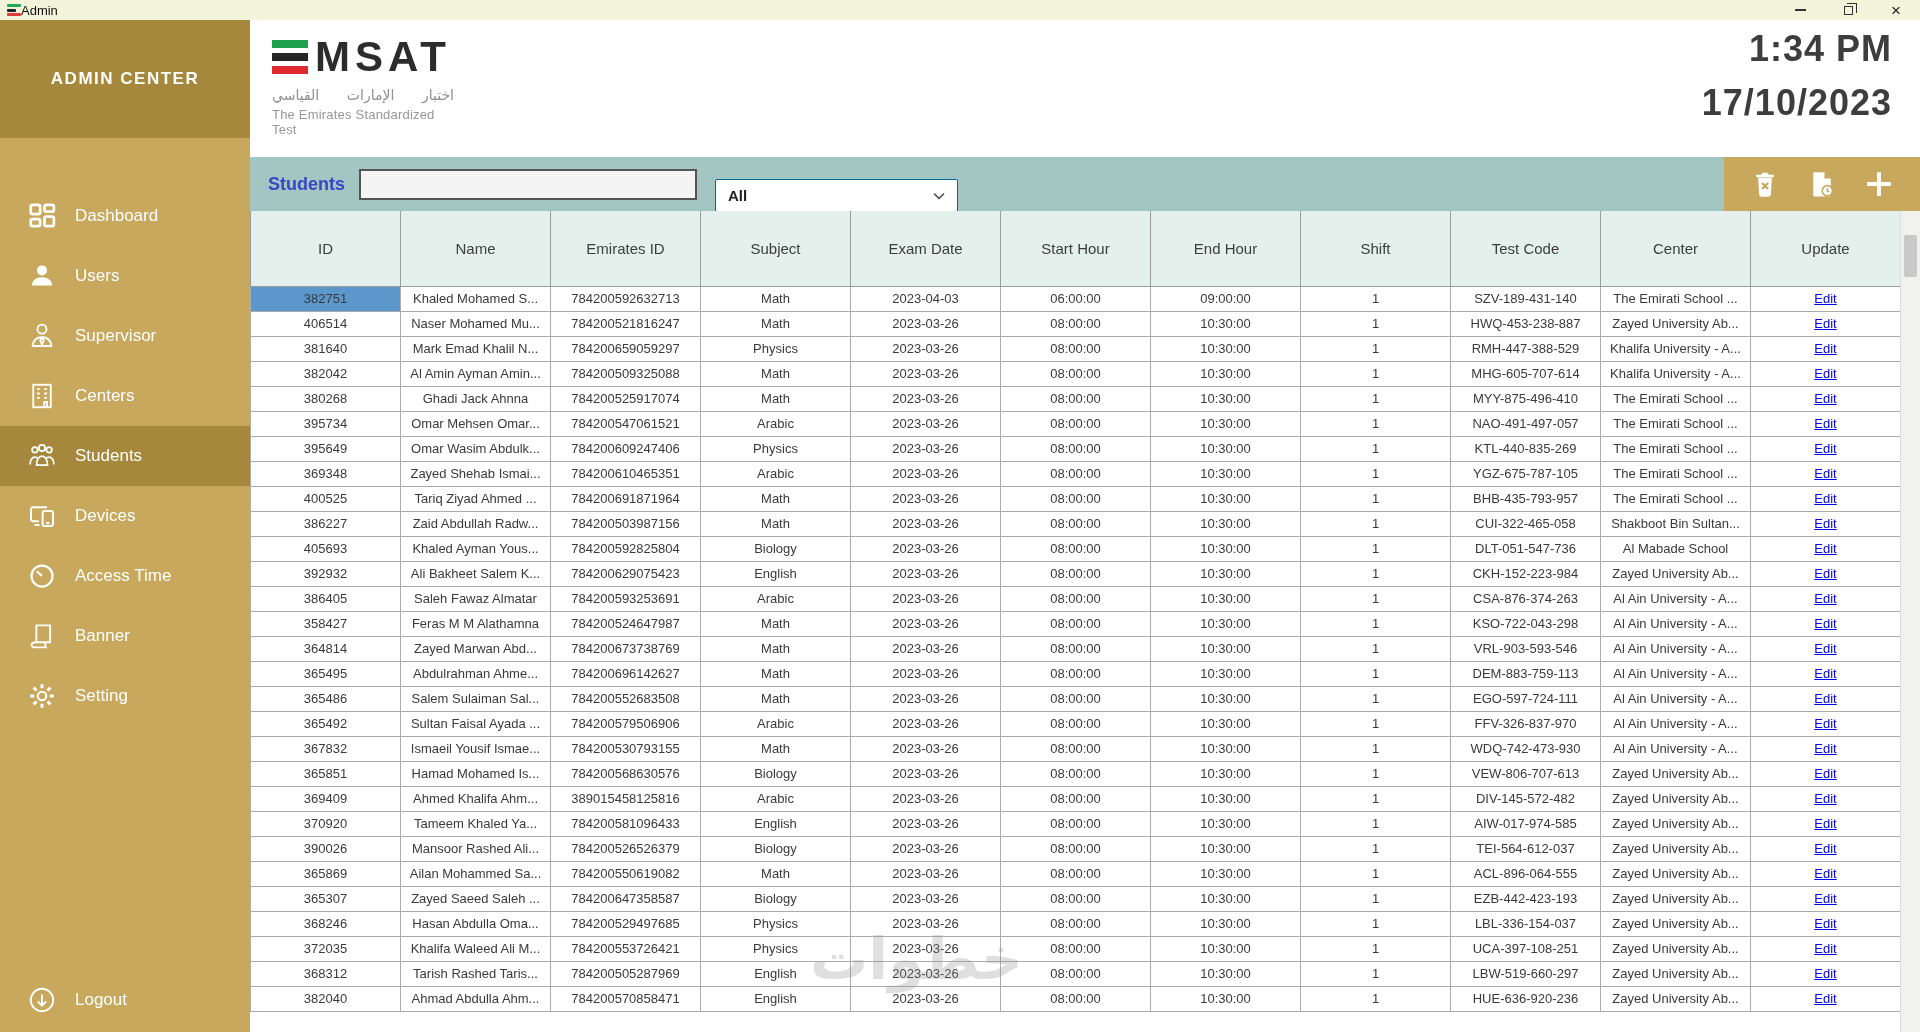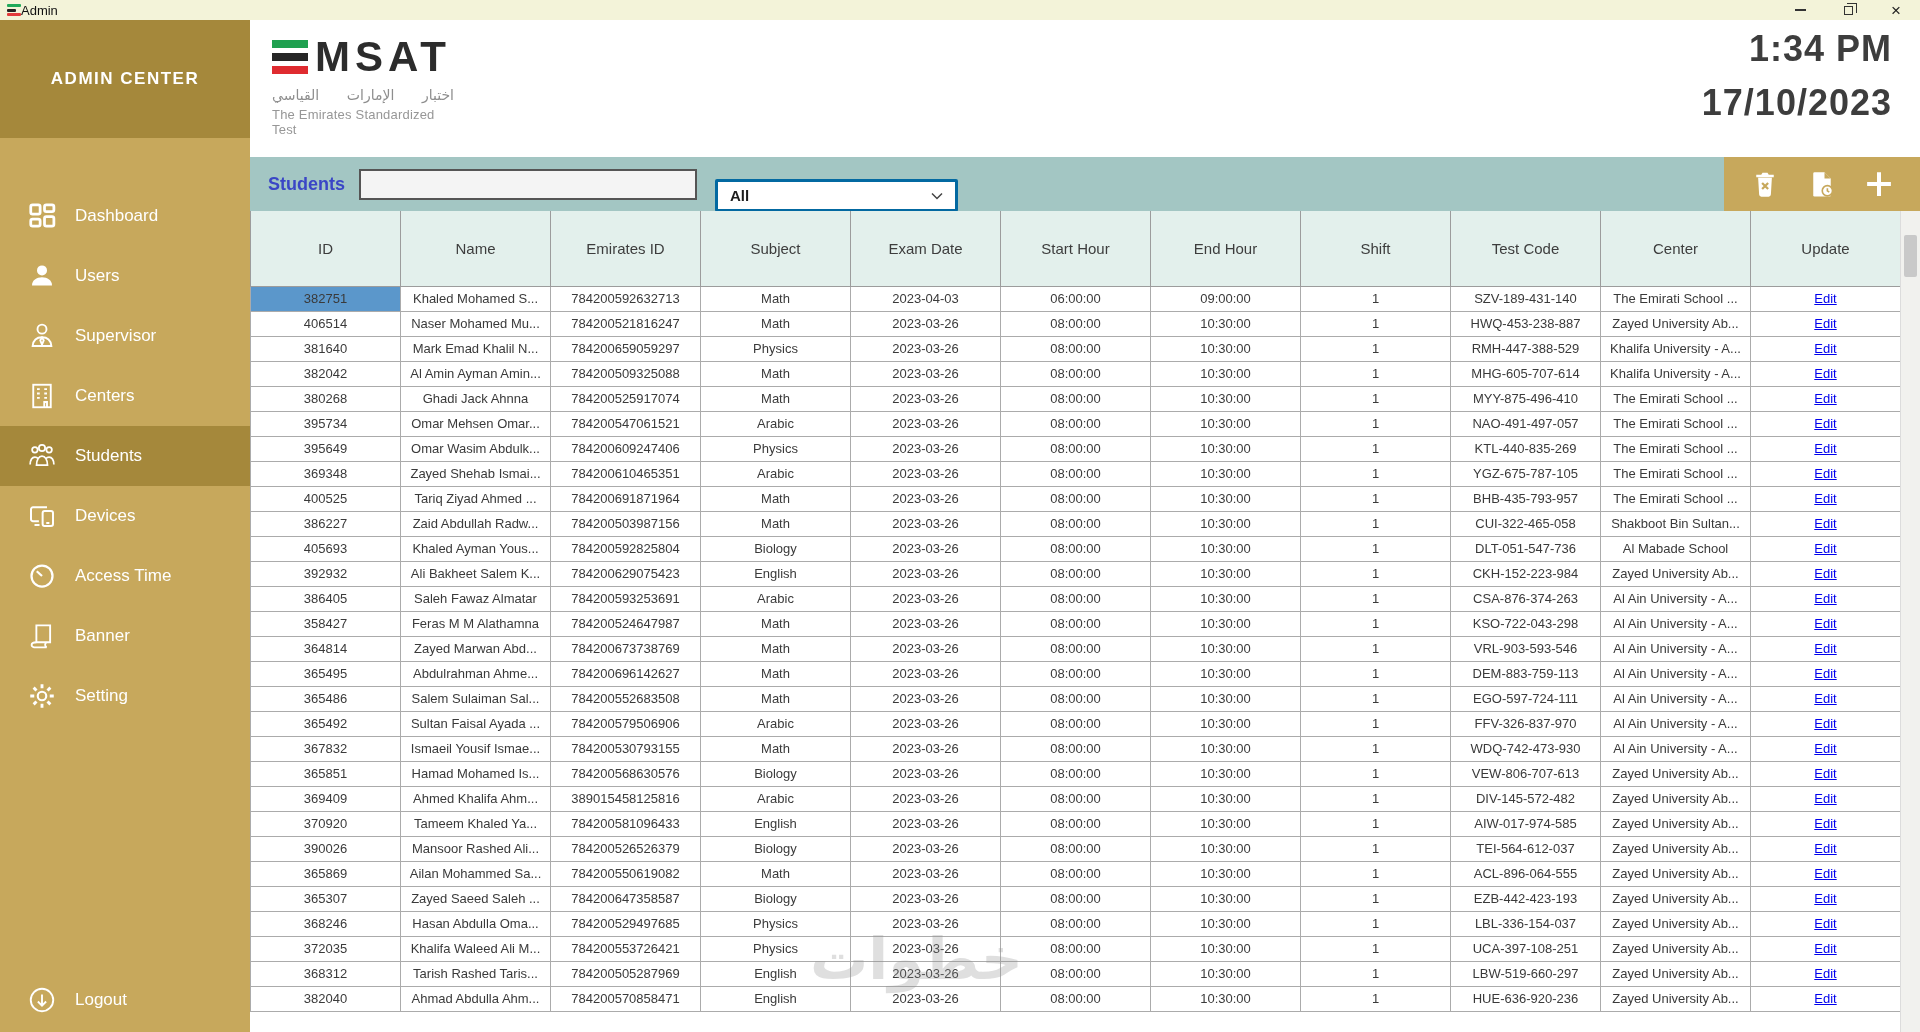--- a/index.html
+++ b/index.html
@@ -44,21 +44,21 @@
   .logo-ar { direction:rtl; font-family:"DejaVu Sans",sans-serif; font-size:14px; color:#8E8E8E; margin-top:9px; width:182px; text-align:justify; text-align-last:justify; }
   .logo-en { font-size:13px; color:#979797; margin-top:4px; letter-spacing:0.2px; }
   .clock { position:absolute; right:28px; top:8px; text-align:right; color:#3D3D3D; }
   .clock-time { font-size:36px; font-weight:600; letter-spacing:1px; }
   .clock-date { font-size:36px; font-weight:600; letter-spacing:1px; margin-top:12px; }
 
   
   .toolbar { position:absolute; top:137px; left:0; width:1670px; height:54px; background:#A3C6C3; display:flex; align-items:center; }
   .toolbar-title { margin-left:18px; color:#3A46C6; font-weight:bold; font-size:18px; }
   .search-input { margin-left:14px; width:338px; height:31px; background:#F4F4F4; border:2px solid #555; font-size:14px; padding:0 8px; outline:none; }
-  .filter-select { margin-left:18px; width:243px; height:33px; background:#fff; border:3px solid #0369a1; border-radius:2px; display:flex; align-items:center; padding:0 12px; font-size:15px; font-weight:600; color:#1d1d1d; cursor:pointer;margin-top:23px; }
+  .filter-select { margin-left:18px; width:243px; height:33px; background:#fff; border:1px solid #0369a1; border-radius:2px; display:flex; align-items:center; padding:0 12px; font-size:15px; font-weight:600; color:#1d1d1d; cursor:pointer;margin-top:23px; }
   .filter-select .chev { margin-left:auto; }
   .toolbar-gold { margin-left:auto; width:196px; height:54px; background:#C7A85C; display:flex; align-items:center; justify-content:space-between; padding:0 26px; }
   .gold-btn { width:30px; height:30px; cursor:pointer; }
 
   
   .grid { position:absolute; top:191px; left:0; width:1670px; height:821px; overflow:hidden; background:#fff; }
   table.students { border-collapse:collapse; table-layout:fixed; width:1650px; }
   table.students col { width:150px; }
   table.students th { height:75px; background:#E3F0EC; font-size:15px; font-weight:400; color:#3D3D3D; border:1px solid #9C9C9C; border-top:none; }
   table.students td { height:25px; font-size:13px; color:#3A3A3A; text-align:center; border:1px solid #ABABAB; white-space:nowrap; overflow:hidden; padding:0 3px; background:transparent; }

